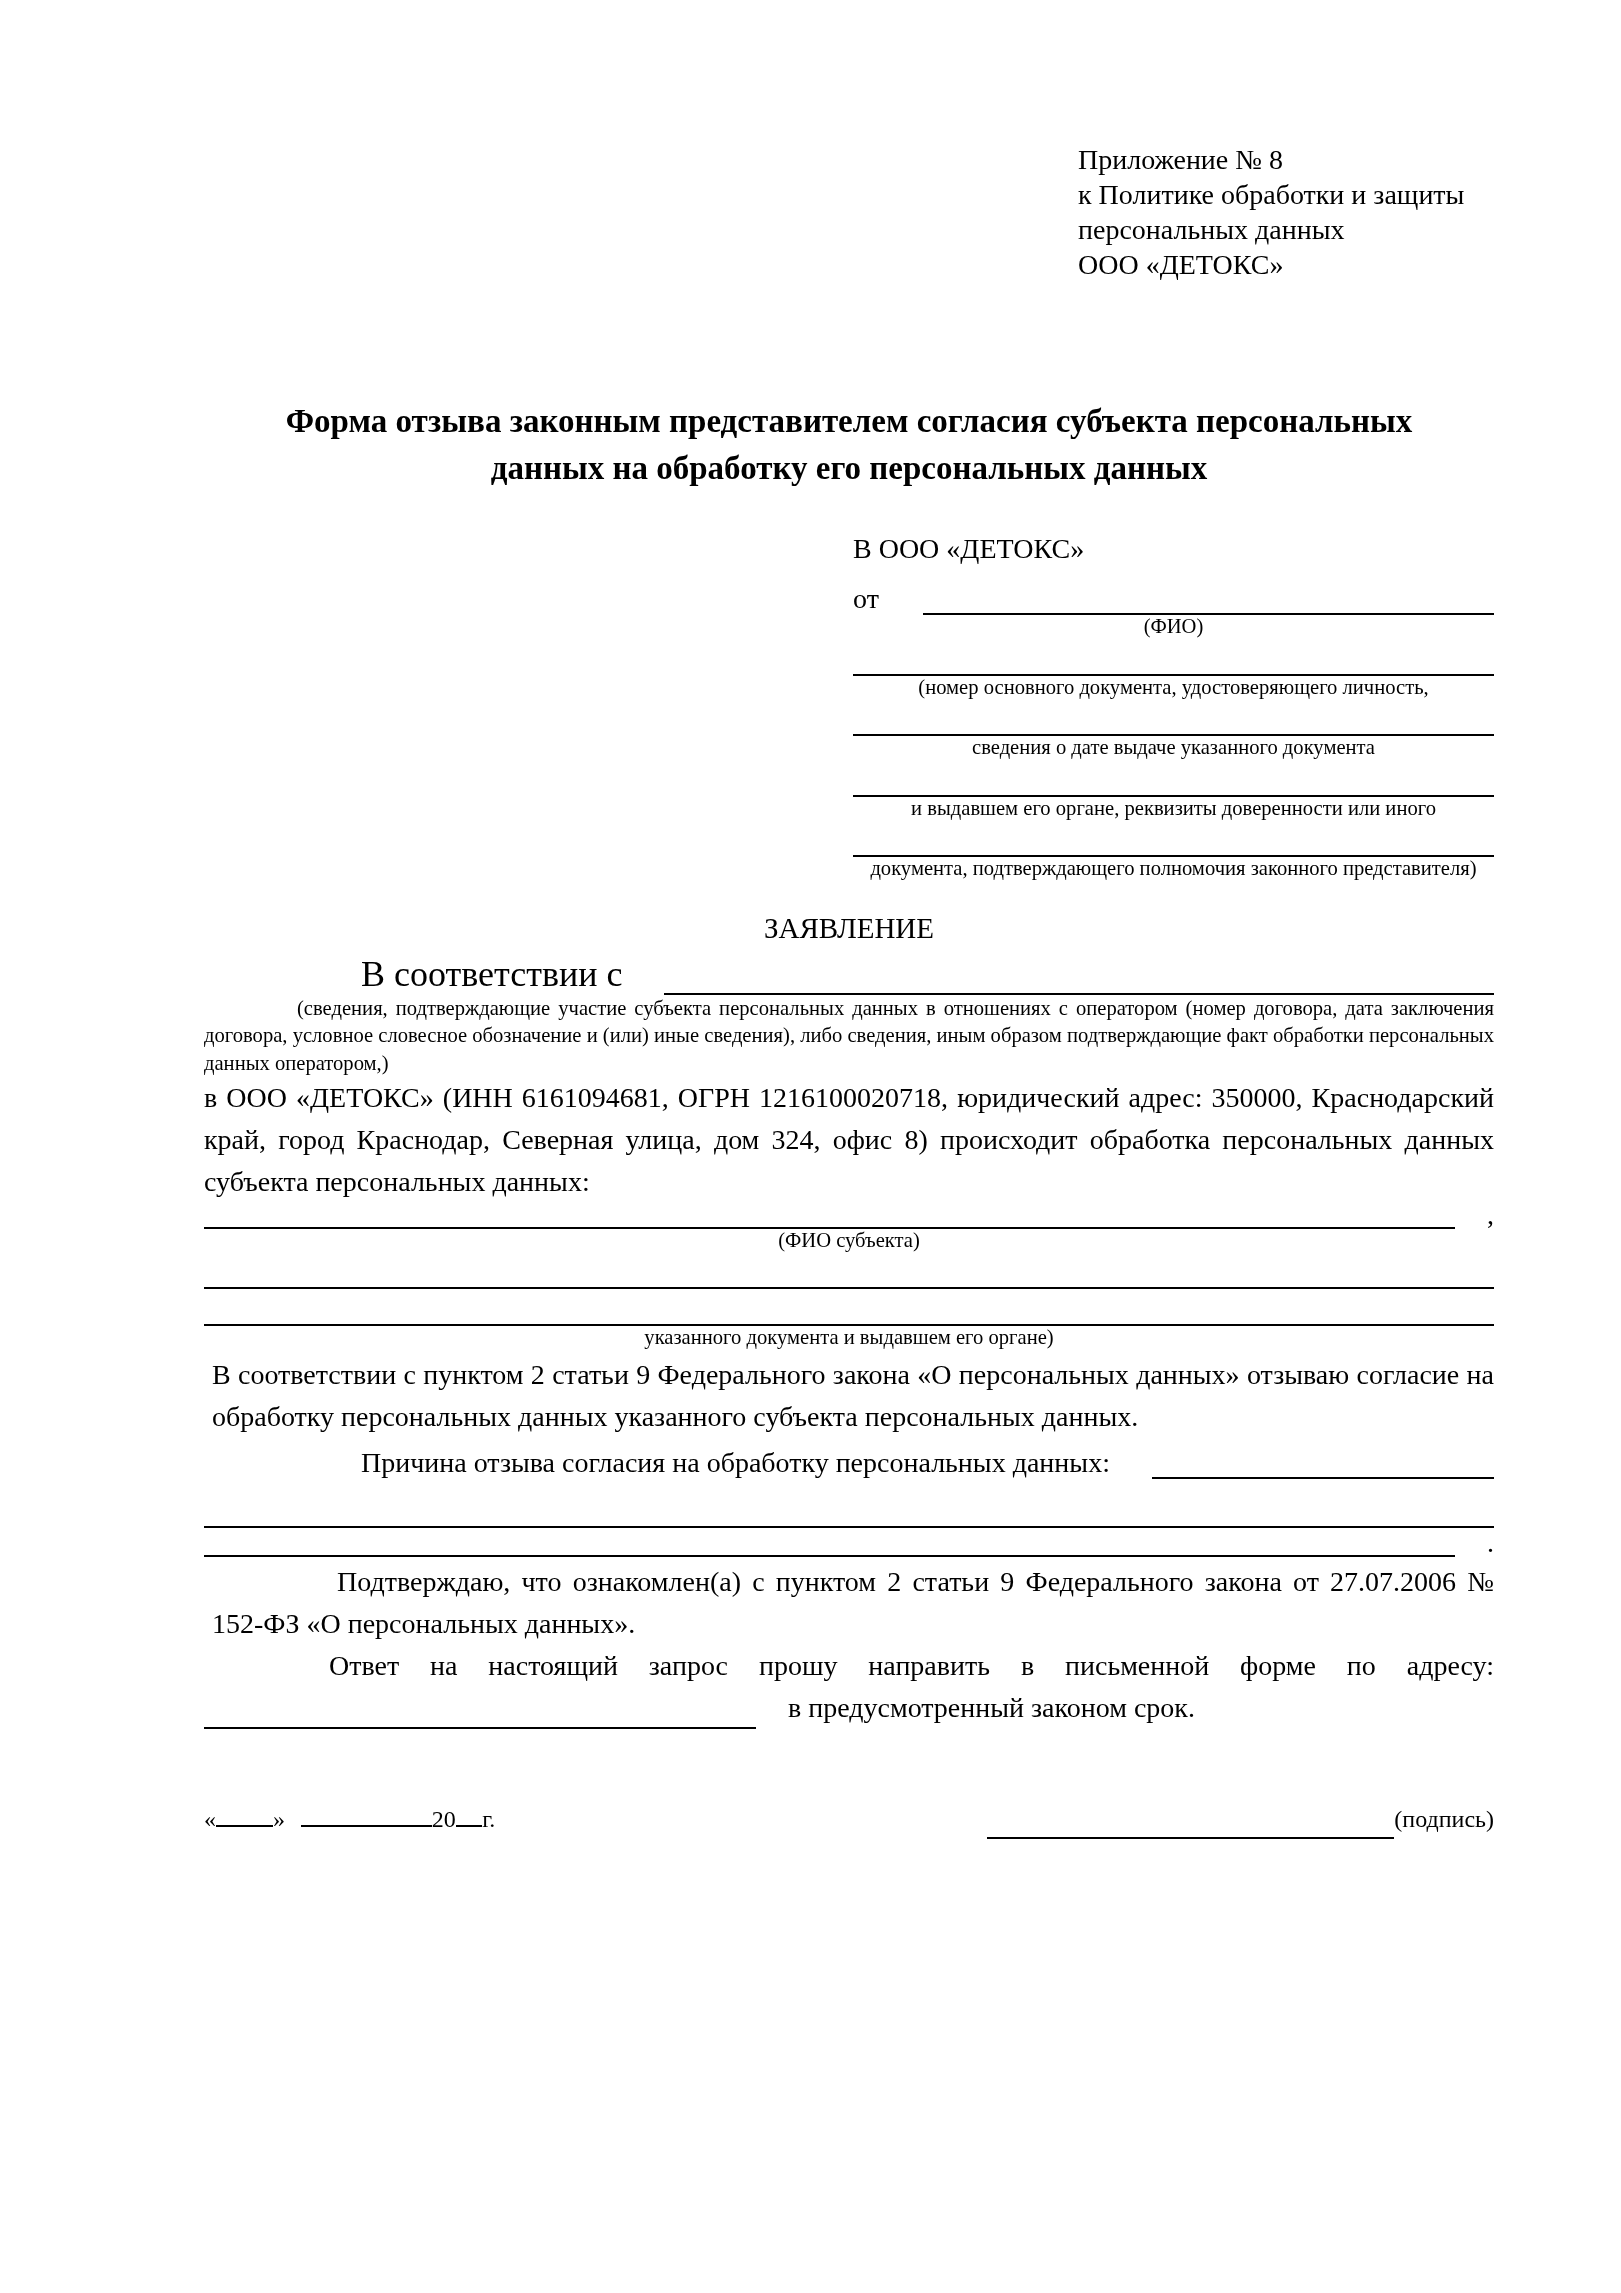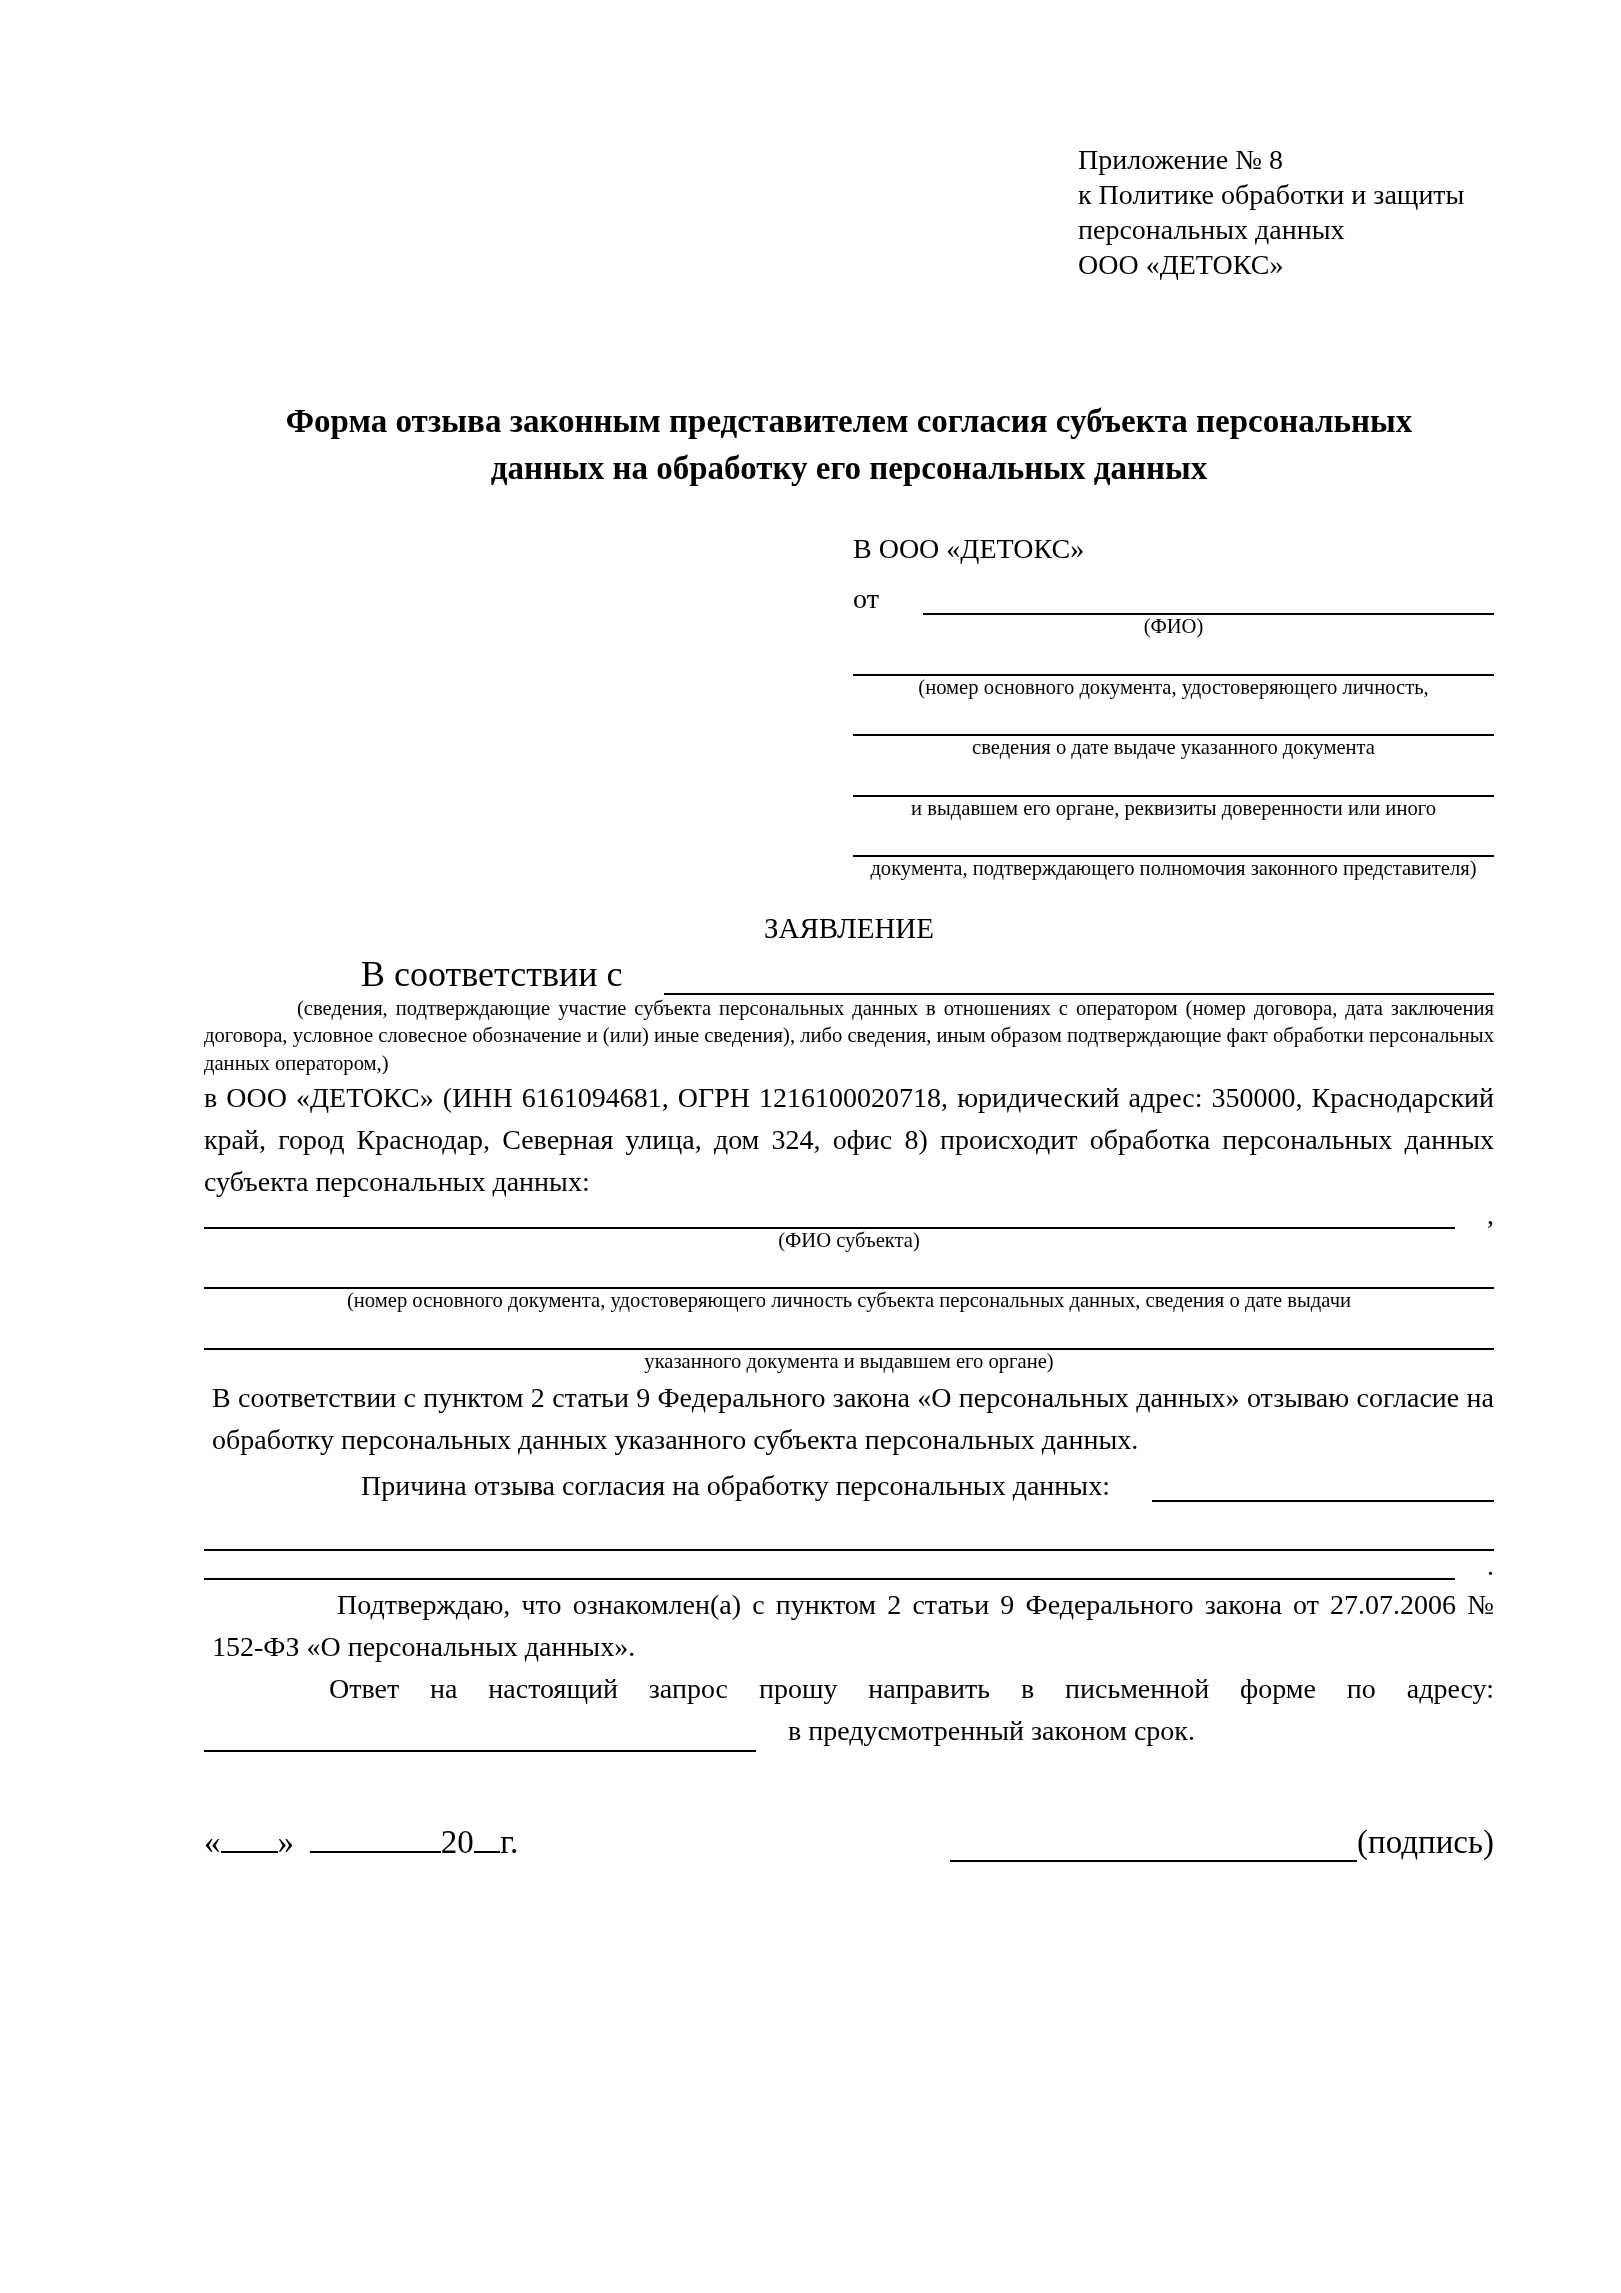--- a/index.html
+++ b/index.html
@@ -30,21 +30,21 @@
   .blank-row{font-size:28px;line-height:29px;}
   .comma-row{height:25.5px;}
   .period-row{height:29px;}
   .mid-blank{height:35px;border-bottom:2.9px solid #000;}
   .reason-row{height:41px;font-size:28px;}
   .reason-row .fill{margin-left:9.8px;}
   .full-blank{height:47px;border-bottom:2.9px solid #000;}
   .reply-lead{text-align:justify;text-align-last:justify;}
   .reply-tail{height:42px;font-size:28px;line-height:42px;}
   .reply-blank{width:552px;border-bottom:2.9px solid #000;height:33px;flex:0 0 auto;}
-  .signature-row{margin-top:71px;height:39px;justify-content:space-between;font-size:33px;line-height:39px;}
+  .signature-row{margin-top:71px;height:39px;justify-content:space-between;font-size:24px;line-height:39px;}
   .ublank{display:inline-block;height:3.9px;border-bottom:2.9px solid #000;vertical-align:baseline;}
   .u-day{width:57px;}
   .u-month{width:131px;margin-left:15.7px;}
   .u-year{width:26.5px;}
   .sig-left{white-space:nowrap;}
   .sig-right{display:flex;align-items:flex-end;}
   .sig-blank{width:407px;border-bottom:2.9px solid #000;height:33px;}
 </style>
 </head>
 <body>
@@ -93,21 +93,20 @@
 
   <div class="para">в ООО «ДЕТОКС» (ИНН 6161094681, ОГРН 1216100020718, юридический адрес: 350000, Краснодарский край, город Краснодар, Северная улица, дом 324, офис 8) происходит обработка персональных данных субъекта персональных данных:</div>
 
   <div class="row blank-row comma-row">
     <span class="fill"></span>
     <span>,</span>
   </div>
   <div class="caption">(ФИО субъекта)</div>
 
   <div class="mid-blank"></div>
-  <div class="caption">(номер основного документа, удостоверяющего личность субъекта персональных данных, сведения о дате выдачи</div>
 
   <div class="mid-blank"></div>
   <div class="caption">указанного документа и выдавшем его органе)</div>
 
   <div class="para mt">В соответствии с пунктом 2 статьи 9 Федерального закона «О персональных данных» отзываю согласие на обработку персональных данных указанного субъекта персональных данных.</div>
 
   <div class="row reason-row">
     <span class="indent-spacer"></span>
     <span>Причина отзыва согласия на обработку персональных данных:</span>
     <span class="fill"></span>

